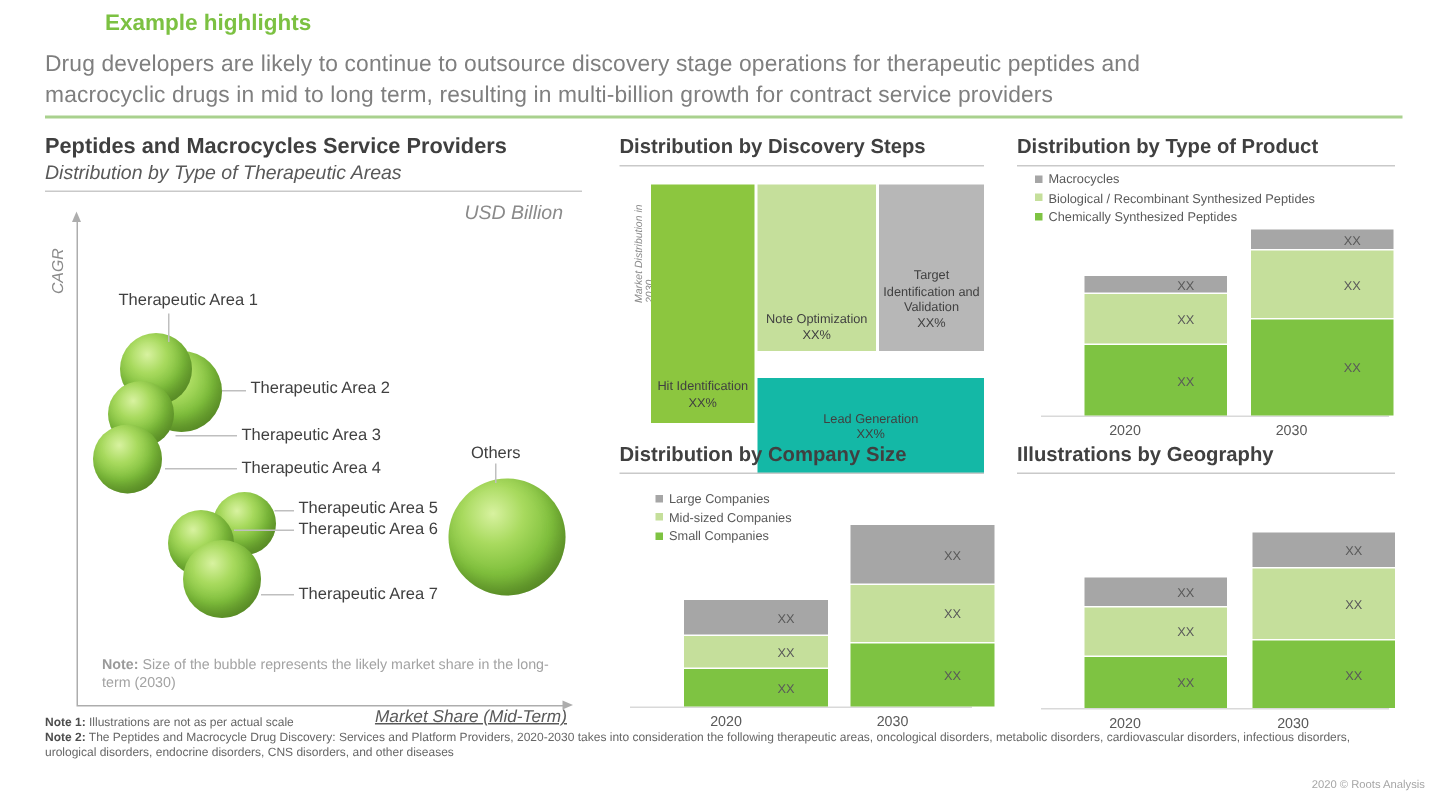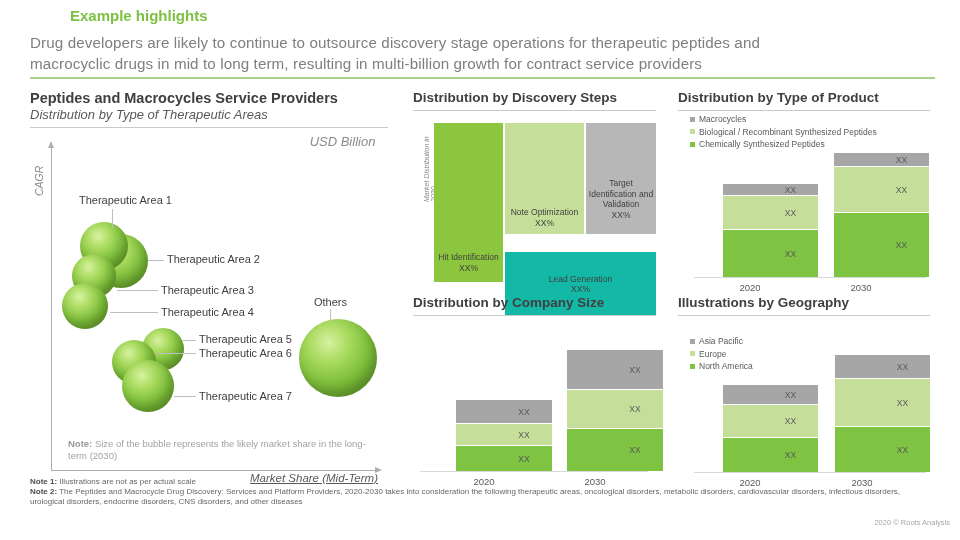--- a/index.html
+++ b/index.html
@@ -155,20 +155,34 @@
       </div>
     <div class="bar-seg c-green" style="top:60px;height:64px;">
         <span>XX</span>
       </div>
   </div>
   <div class="year" style="left:722px;top:282px;">2020</div>
   <div class="year" style="left:833px;top:282px;">2030</div>
 
   <div class="abs p-title" style="left:413px;top:295px;">Distribution by Company Size</div>
   <div class="abs panel-rule" style="left:413px;top:315px;width:243px;"></div>
+  <div class="abs" style="left:437px;top:327px;">
+    <div class="legend-row">
+        <span class="sw c-gray"></span>
+        <span>Large Companies</span>
+      </div>
+    <div class="legend-row">
+        <span class="sw c-lgreen"></span>
+        <span>Mid-sized Companies</span>
+      </div>
+    <div class="legend-row">
+        <span class="sw c-green"></span>
+        <span>Small Companies</span>
+      </div>
+  </div>
   <div class="baseline" style="left:420px;top:471px;width:228px;"></div>
   <div class="bar" style="left:456px;top:400px;width:56px;height:71px;">
     <div class="bar-seg c-gray" style="top:0;height:23px;">
         <span>XX</span>
       </div>
     <div class="bar-seg c-lgreen" style="top:24px;height:21px;">
         <span>XX</span>
       </div>
     <div class="bar-seg c-green" style="top:46px;height:25px;">
         <span>XX</span>
@@ -183,34 +197,20 @@
       </div>
     <div class="bar-seg c-green" style="top:79px;height:42px;">
         <span>XX</span>
       </div>
   </div>
   <div class="year" style="left:456px;top:476px;">2020</div>
   <div class="year" style="left:567px;top:476px;">2030</div>
 
   <div class="abs p-title" style="left:678px;top:295px;">Illustrations by Geography</div>
   <div class="abs panel-rule" style="left:678px;top:315px;width:252px;"></div>
-  <div class="abs" style="left:690px;top:336px;">
-    <div class="legend-row">
-        <span class="sw c-gray"></span>
-        <span>Asia Pacific</span>
-      </div>
-    <div class="legend-row">
-        <span class="sw c-lgreen"></span>
-        <span>Europe</span>
-      </div>
-    <div class="legend-row">
-        <span class="sw c-green"></span>
-        <span>North America</span>
-      </div>
-  </div>
   <div class="baseline" style="left:694px;top:472px;width:232px;"></div>
   <div class="bar" style="left:723px;top:385px;width:55px;height:87px;">
     <div class="bar-seg c-gray" style="top:0;height:19px;">
         <span>XX</span>
       </div>
     <div class="bar-seg c-lgreen" style="top:20px;height:32px;">
         <span>XX</span>
       </div>
     <div class="bar-seg c-green" style="top:53px;height:34px;">
         <span>XX</span>

